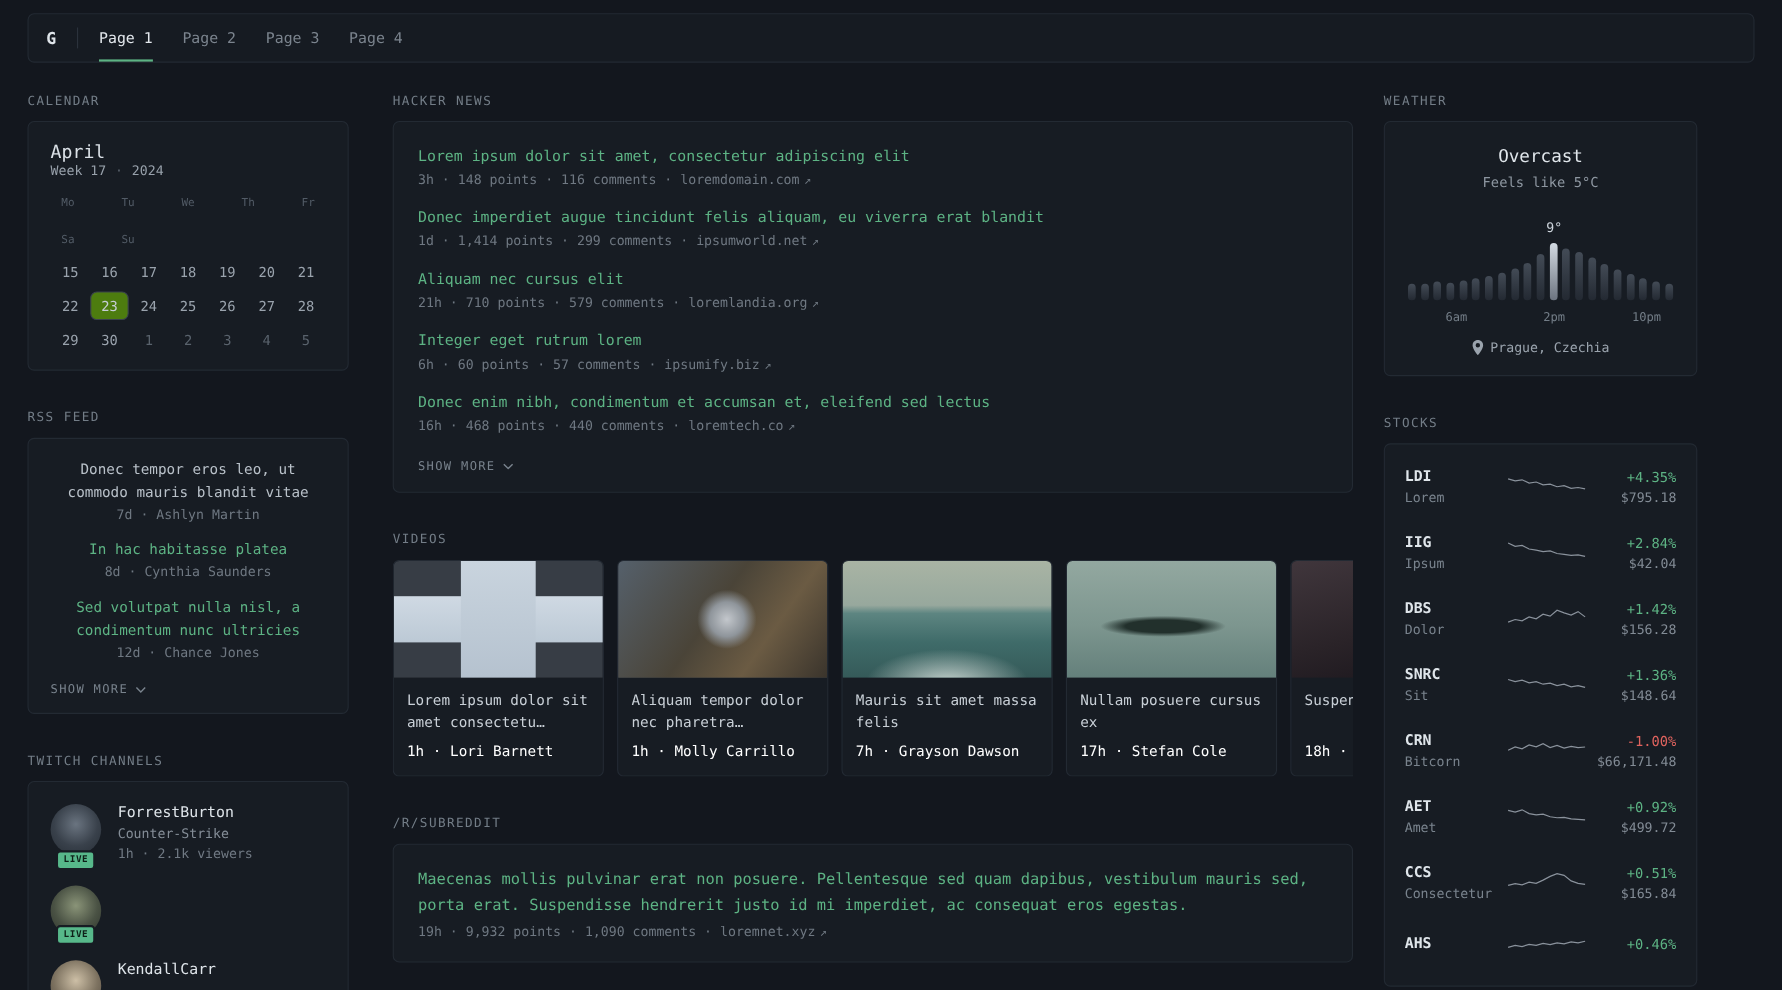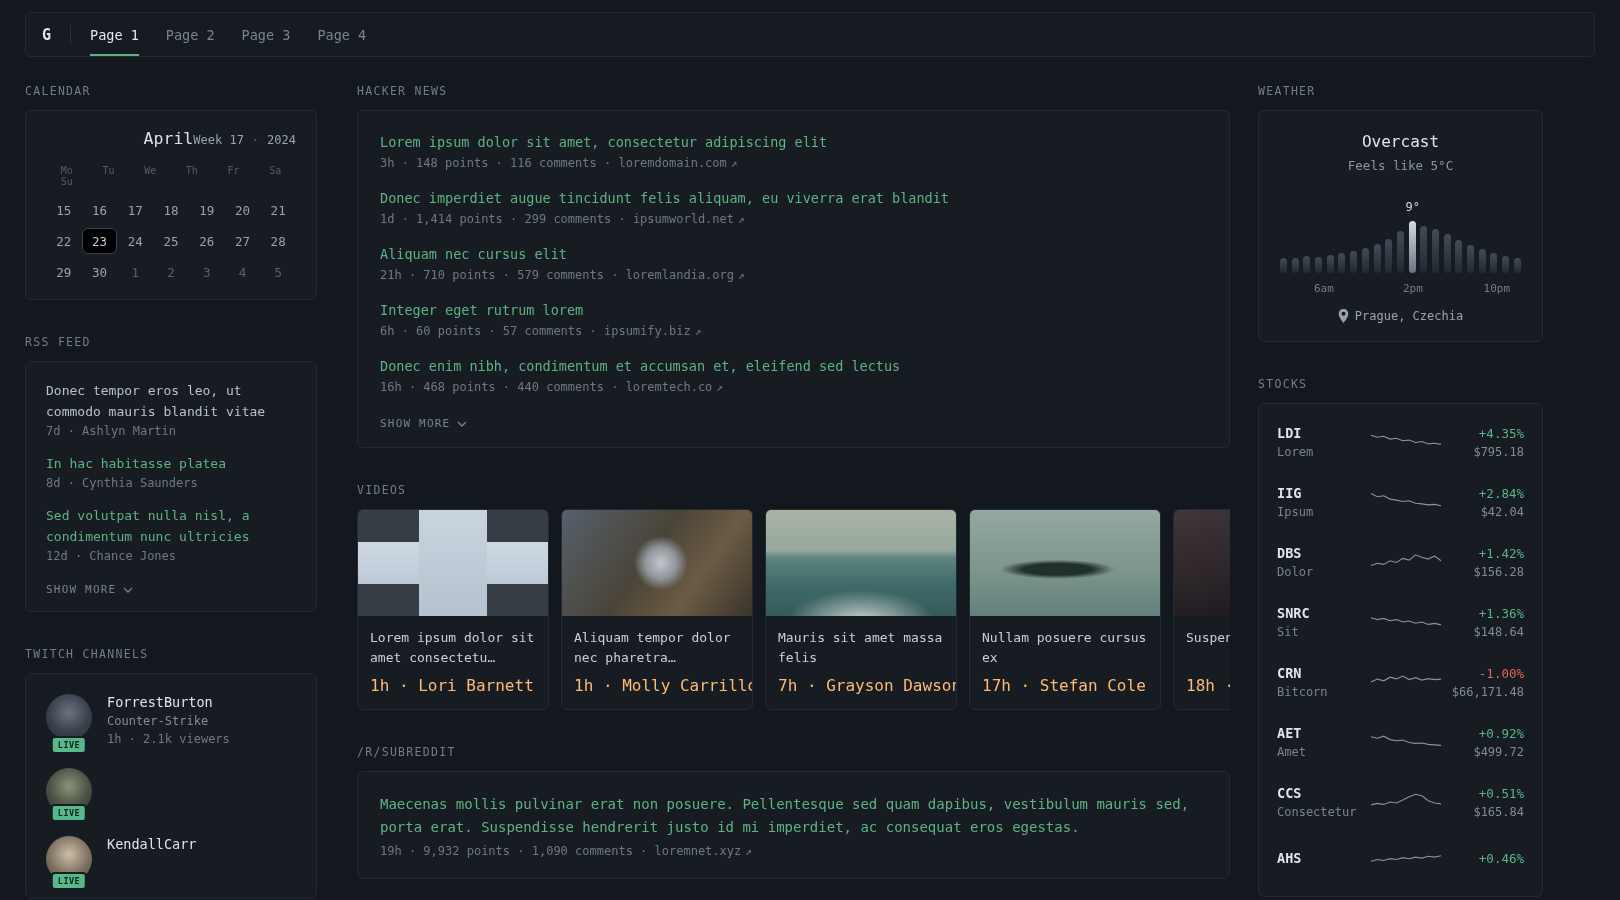--- a/index.html
+++ b/index.html
@@ -25,34 +25,34 @@
   .content{display:flex;margin:27px 0 0 25px;align-items:flex-start;}
   .col{flex:none;}
   .col-left{width:292px;}
   .col-mid{width:873px;margin-left:40px;}
   .col-right{width:285px;margin-left:28px;}
   .widget{margin-bottom:35px;}
   .w-label{font-size:11.5px;letter-spacing:1.3px;color:#737d87;margin-bottom:12px;}
   .card{background:#171c23;border:1px solid #232a33;border-radius:6px;}
   
   .cal-card{padding:18px 20px 14px;}
-  .cal-head{display:flex;justify-content:flex-end;align-items:baseline;}
+  .cal-head{display:flex;justify-content:flex-end;align-items:baseline;flex-direction:column;}
   .cal-month{font-size:16.5px;color:#dbe1e7;}
   .cal-meta{font-size:12px;color:#98a1ab;display:flex;gap:8px;align-items:baseline;}
   .cal-meta .sep{color:#59626c;}
-  .cal-dow{display:grid;grid-template-columns:repeat(6,1fr);margin-top:17px;}
+  .cal-dow{display:grid;grid-template-columns:repeat(5,1fr);margin-top:17px;gap:23px;}
   .cal-dow-cell{text-align:center;font-size:10px;color:#525b66;}
   .cal-grid{display:grid;grid-template-columns:repeat(7,1fr);row-gap:5px;margin-top:10px;}
   .cal-date{height:26px;display:flex;align-items:center;justify-content:center;font-size:12.5px;
             color:#9aa3ad;border-radius:6px;border:1px solid transparent;}
   .cal-date.dim{color:#59626c;}
-  .cal-date.selected{border-color:#3a424d;background:#000000;color:#c6cdd5;}
+  .cal-date.selected{border-color:#3a424d;background:#4d7c0f;color:#c6cdd5;}
   
   .feed-card{padding:18px 20px 14px;}
-  .feed-item{margin-bottom:15px;}
+  .feed-item{margin-bottom:15px;text-align:center;}
   .feed-title{display:block;font-size:13px;line-height:21px;color:#b9c1c9;cursor:pointer;}
   .feed-title.accent{color:var(--accent);}
   .feed-meta{font-size:12px;color:#6f7882;margin-top:2px;}
   .show-more{display:inline-flex;align-items:center;gap:7px;background:none;border:none;
              font-family:inherit;font-size:11px;letter-spacing:1.2px;color:#78828c;cursor:pointer;
              margin-top:2px;padding:0;}
   .chev{flex:none;}
   
   .twitch-card{padding:20px 20px 16px;}
   .channel{display:flex;margin-bottom:22px;}
@@ -90,21 +90,21 @@
             background-image:radial-gradient(circle at 52% 50%, #c3c7cc 0%, #8f959b 14%, rgba(0,0,0,0) 24%),
                              linear-gradient(125deg,#55606b 0%,#4a4438 45%,#6b5b43 70%,#3a342c 100%);}
   .t-sea{background-image:radial-gradient(ellipse 60% 45% at 50% 105%, rgba(225,233,228,.85), rgba(0,0,0,0) 65%),
                           linear-gradient(180deg,#a9b4a4 0%,#97a89d 38%,#5d8581 45%,#3f6b69 70%,#355a59 100%);}
   .t-canoe{background-image:radial-gradient(ellipse 30% 9% at 46% 56%, #22302c 0%, #22302c 60%, rgba(0,0,0,0) 100%),
                             linear-gradient(180deg,#93a8a0 0%,#7d968f 55%,#64807b 100%);}
   .t-dark{background-image:radial-gradient(circle at 72% 38%, rgba(140,100,80,.3), rgba(0,0,0,0) 55%),
                            linear-gradient(165deg,#40363c 0%,#2a2328 55%,#17131a 100%);}
   .vbody{padding:12px 12px 14px;}
   .vtitle{font-size:13px;line-height:20px;color:#c9d0d7;height:40px;overflow:hidden;}
-  .vmeta{font-size:16px;color:#fdba74;margin-top:8px;white-space:nowrap;}
+  .vmeta{font-size:13px;color:#ffffff;margin-top:8px;white-space:nowrap;}
   
   .weather-card{padding:21px 18px 18px;text-align:center;}
   .w-cond{font-size:16px;color:#e0e6eb;}
   .w-feels{font-size:12.5px;color:#8d96a0;margin-top:7px;}
   .w-chart{position:relative;height:100px;margin-top:22px;}
   .w-bars{position:absolute;left:3px;right:3px;bottom:22px;height:58px;
           display:flex;justify-content:space-between;align-items:flex-end;}
   .wbar{width:7px;border-radius:3.5px;background:linear-gradient(to top,#232932,#434b56);}
   .wbar.active{background:linear-gradient(to top,#6c7480,#d3dae2);}
   .w-temp{position:absolute;transform:translateX(-50%);font-size:12px;color:#cfd6de;}

